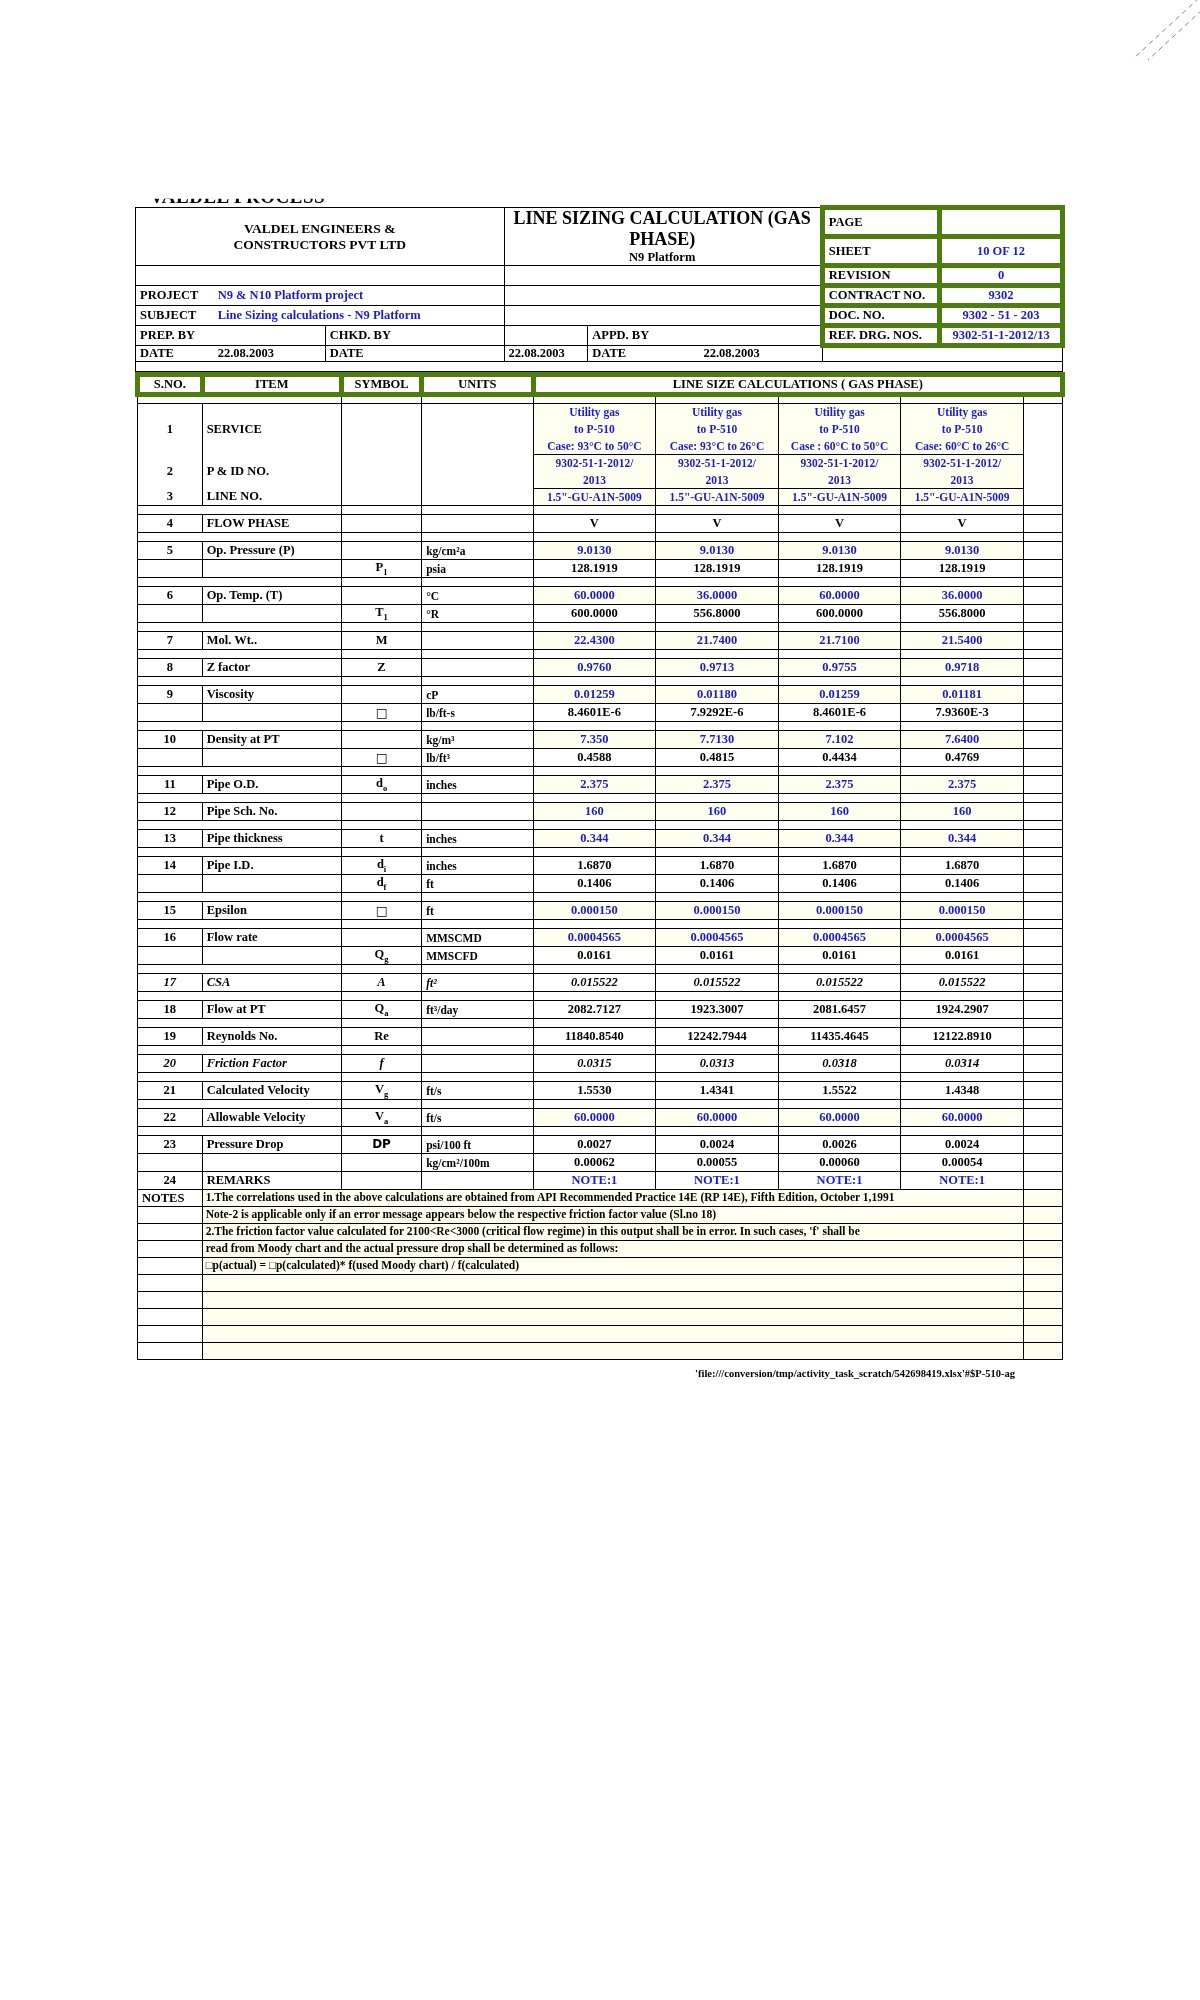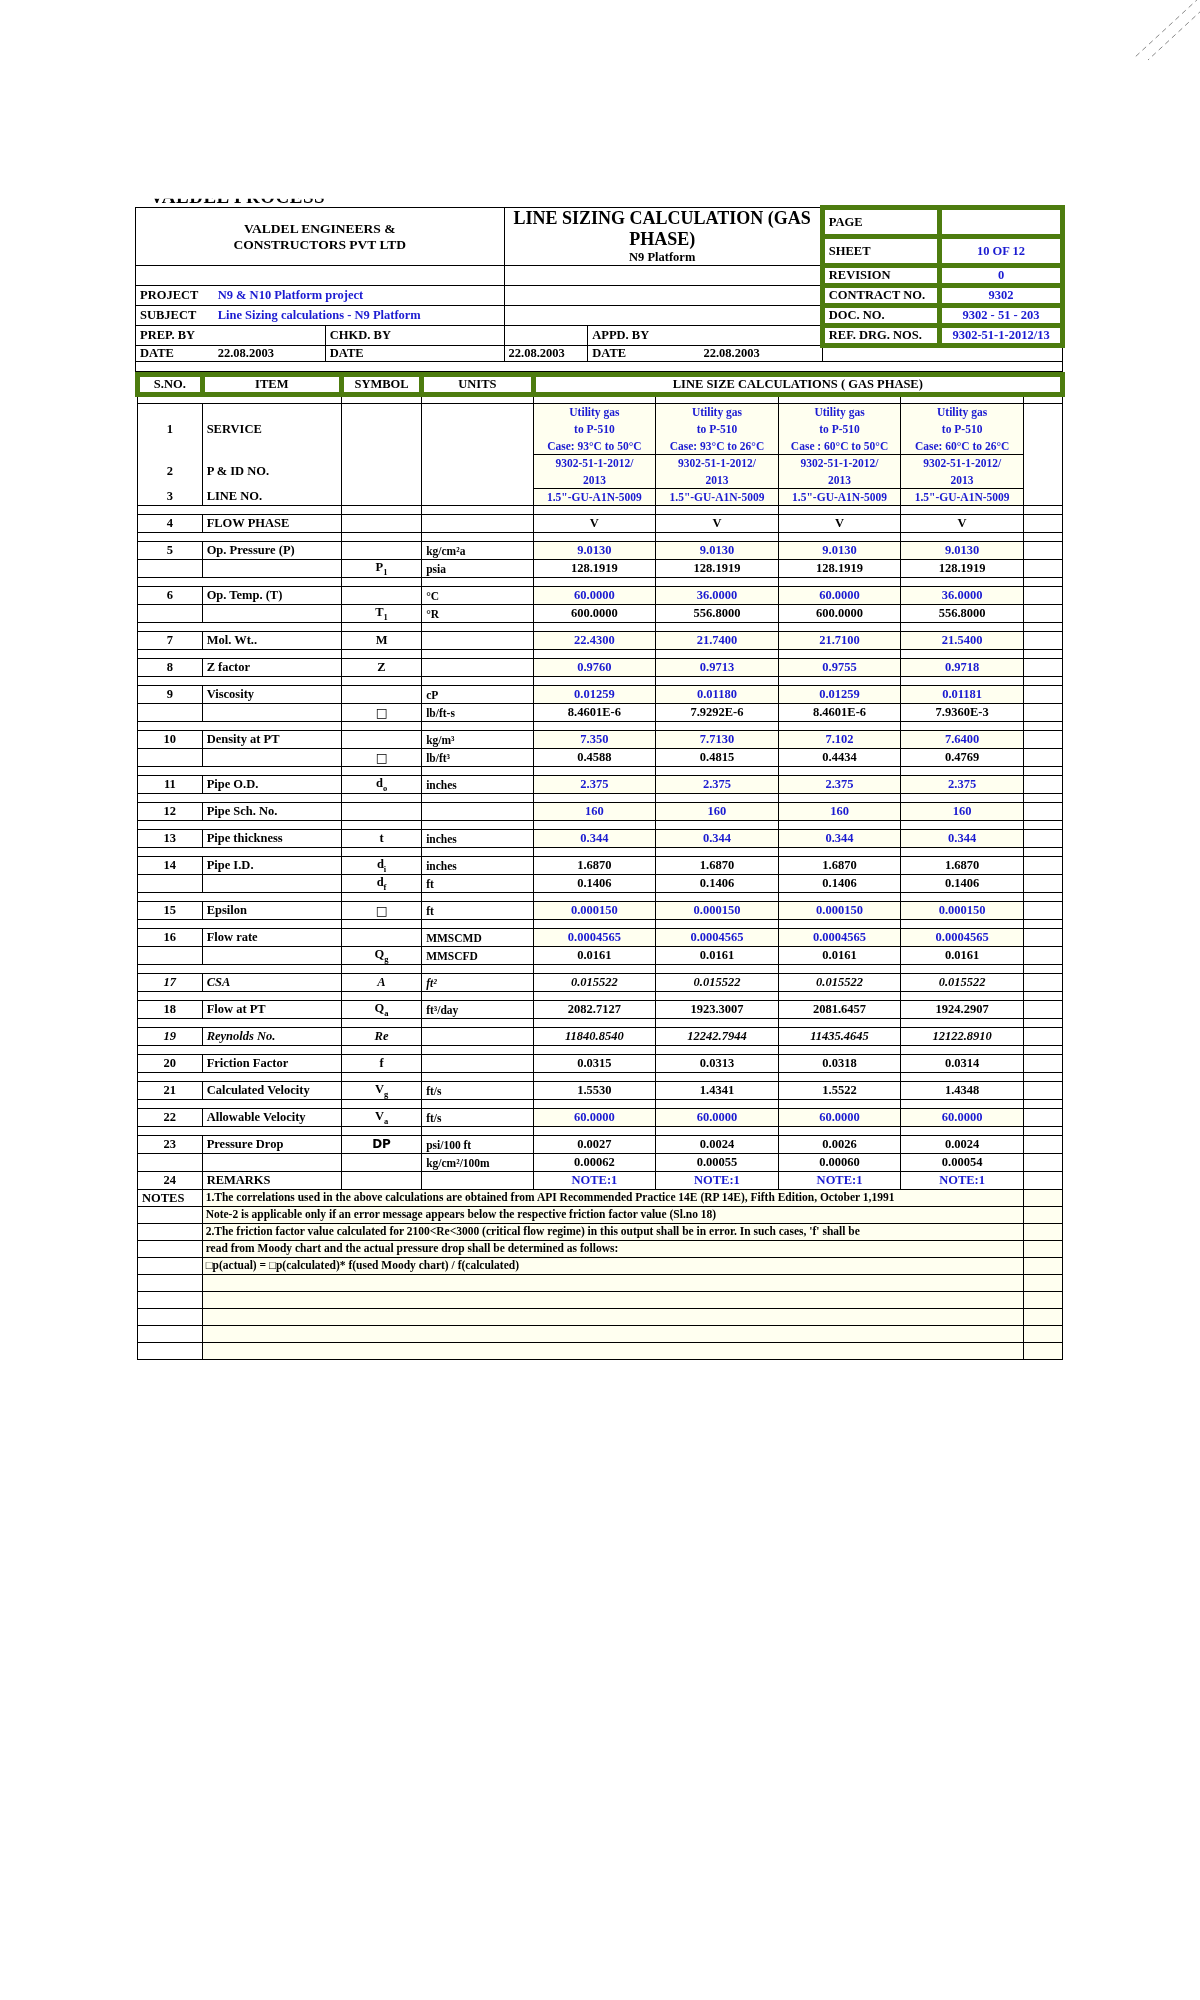--- a/index.html
+++ b/index.html
@@ -618,21 +618,21 @@
             <td class="bl bb"></td>
             <td class="bb"></td>
             <td class="bl bb"></td>
             <td class="bl bb"></td>
             <td class="bl bb"></td>
             <td class="bl bb"></td>
             <td class="bl bb"></td>
             <td class="bl bb"></td>
             <td class="bl bb br"></td>
           </tr>
-          <tr style="height: 18px; font-style: italic;">
+          <tr style="height: 18px;">
             <td class="bl bb c b f12">19</td>
             <td class="bl bb b f12 pl4">Reynolds No.</td>
             <td class="bl bb c b f12">Re</td>
             <td class="bl bb b f11 pl4"></td>
             <td class="bl bb c b f12">11840.8540</td>
             <td class="bl bb c b f12">12242.7944</td>
             <td class="bl bb c b f12">11435.4645</td>
             <td class="bl bb c b f12">12122.8910</td>
             <td class="bl bb br"></td>
           </tr>
@@ -640,21 +640,21 @@
             <td class="bl bb"></td>
             <td class="bb"></td>
             <td class="bl bb"></td>
             <td class="bl bb"></td>
             <td class="bl bb"></td>
             <td class="bl bb"></td>
             <td class="bl bb"></td>
             <td class="bl bb"></td>
             <td class="bl bb br"></td>
           </tr>
-          <tr style="height: 18px;">
+          <tr style="height: 18px; font-style: italic;">
             <td class="bl bb c b f12">20</td>
             <td class="bl bb b f12 pl4">Friction Factor</td>
             <td class="bl bb c b f12">f</td>
             <td class="bl bb b f11 pl4"></td>
             <td class="bl bb c b f12">0.0315</td>
             <td class="bl bb c b f12">0.0313</td>
             <td class="bl bb c b f12">0.0318</td>
             <td class="bl bb c b f12">0.0314</td>
             <td class="bl bb br"></td>
           </tr>
@@ -795,15 +795,18 @@
         <td class="bl bb br cream"></td>
       </tr>
       <tr style="height:17px">
         <td class="bl bb"></td>
         <td class="bl bb cream" colspan="7"></td>
         <td class="bl bb br cream"></td>
       </tr>
     </tbody>
       </table>
 
+    <div style="position:relative;height:30px">
+      <div style="position:absolute;right:50px;top:8px;font-size:10.5px;font-weight:bold;">'file:///conversion/tmp/activity_task_scratch/542698419.xlsx'#$P-510-ag</div>
+    </div>
 
   </div>
 </div>
 
 </body></html>

